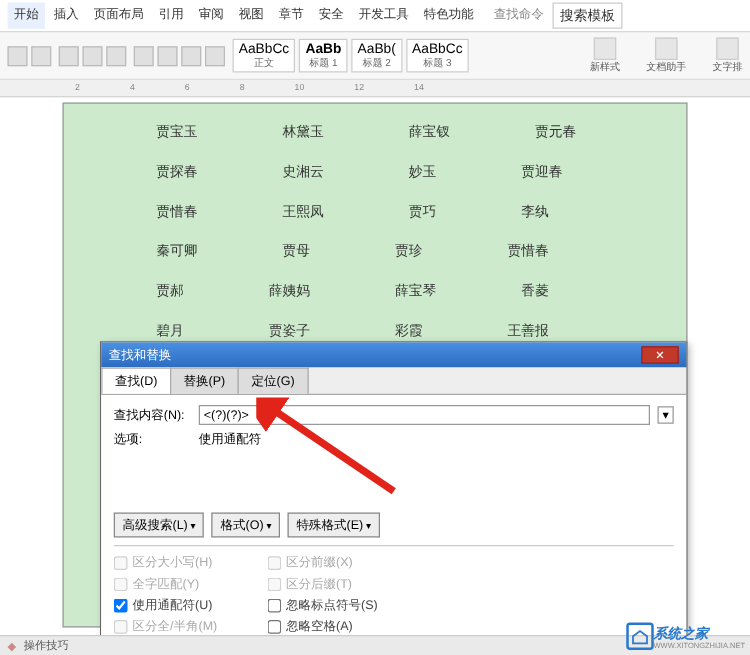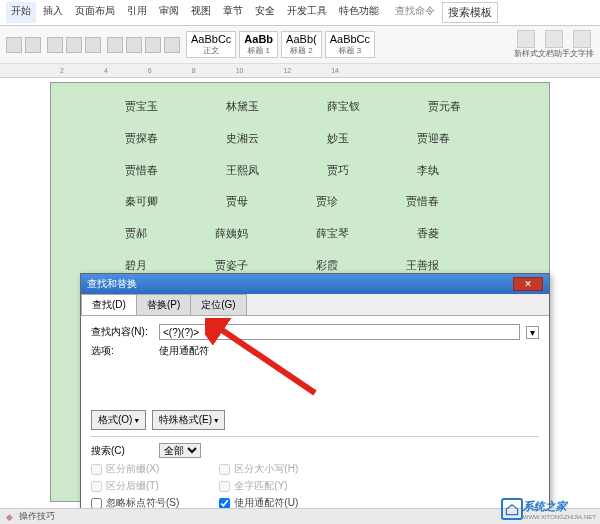--- a/index.html
+++ b/index.html
@@ -6,21 +6,21 @@
   body { background: #f0f0f0; width: 600px; height: 524px; overflow: hidden; position: relative; }
   .ribbon-tabs { display: flex; gap: 2px; padding: 2px 6px; background: #fff; font-size: 10px; border-bottom: 1px solid #ccc; }
   .ribbon-tabs span { padding: 2px 5px; color: #333; }
   .ribbon-tabs span.active { background: #e8f0fe; }
   .ribbon-bar { display: flex; align-items: center; background: #f7f7f7; padding: 4px 6px; border-bottom: 1px solid #ddd; font-size: 10px; gap: 6px; }
   .ribbon-group { display: flex; align-items: flex-start; gap: 3px; }
   .ribbon-icon { width: 16px; height: 16px; background: #e0e0e0; border: 1px solid #bbb; }
   .style-box { display: flex; flex-direction: column; align-items: center; border: 1px solid #ccc; padding: 1px 4px; font-size: 9px; background: #fff; }
   .style-box .preview { font-size: 11px; }
   .style-label { font-size: 8px; color: #666; }
-  .ribbon-right { display: flex; gap: 0; margin-left: auto; font-size: 8px; color: #555; align-items: flex-end; }
+  .ribbon-right { display: flex; gap: 21px; margin-left: auto; font-size: 8px; color: #555; align-items: flex-end; }
   .ribbon-right .item { display: flex; flex-direction: column; align-items: center; }
   .ribbon-right .item .ico { width: 18px; height: 18px; background: #e6e6e6; border: 1px solid #ccc; }
   .ruler { height: 14px; background: #f0f0f0; border-bottom: 1px solid #ccc; position: relative; font-size: 7px; color: #888; display:flex; align-items:center; padding-left:60px; gap:40px;}
   .doc-area { background: #fff; position: relative; height: 430px; }
   .page { position: absolute; left: 50px; top: 4px; width: 500px; height: 420px; background: #cdeacd; border: 1px solid #999; padding: 14px 30px; font-size: 11px; color: #333; }
   .names { display: flex; flex-wrap: wrap; gap: 12px 24px; line-height: 1.8; }
   .names span { white-space: nowrap; margin-left: 44px; }
   .dialog { position: absolute; left: 80px; top: 195px; width: 470px; height: 320px; background: #f4f4f4; border: 1px solid #666; box-shadow: 2px 2px 6px rgba(0,0,0,0.3); font-size: 10px; }
   .titlebar { background: linear-gradient(#4a90e2,#2c6cc0); color: #fff; padding: 3px 6px; display: flex; align-items: flex-start; justify-content: space-between; font-size: 10px; }
   .titlebar .close { width: 30px; height: 14px; background: #c0392b; border: 1px solid #922; display:flex; align-items:center; justify-content:center; color:#fff; font-size:9px;}
@@ -172,63 +172,60 @@
         <label>查找内容(N):</label>
         <input type="text" value="&lt;(?)(?)&gt;" style="">
         <span style="border:1px solid #999;padding:0 3px;">▾</span>
       </div>
       <div class="row">
         <label>选项:</label>
         <span>使用通配符</span>
       </div>
       <div style="height:48px"></div>
       <div class="row">
+        <button class="btn drop">高级搜索(L)</button>
         <button class="btn drop">格式(O)</button>
         <button class="btn drop">特殊格式(E)</button>
       </div>
       <div class="divider"></div>
-      <div class="row">
-        <label>搜索(C)</label>
-        <select style="font-size:10px;border:1px solid #999;"><option>全部</option></select>
-      </div>
       <div class="cols">
+        <div class="col">
+          <label class="chk dis">
+              <input type="checkbox" disabled="" style="">
+              <span>区分大小写(H)</span>
+            </label>
+          <label class="chk dis">
+              <input type="checkbox" disabled="" style="">
+              <span>全字匹配(Y)</span>
+            </label>
+          <label class="chk">
+              <input type="checkbox" checked="" style="">
+              <span>使用通配符(U)</span>
+            </label>
+          <label class="chk dis">
+              <input type="checkbox" disabled="" style="">
+              <span>区分全/半角(M)</span>
+            </label>
+        </div>
         <div class="col">
           <label class="chk dis">
               <input type="checkbox" disabled="" style="">
               <span>区分前缀(X)</span>
             </label>
           <label class="chk dis">
               <input type="checkbox" disabled="" style="">
               <span>区分后缀(T)</span>
             </label>
           <label class="chk">
               <input type="checkbox" style="">
               <span>忽略标点符号(S)</span>
             </label>
           <label class="chk">
               <input type="checkbox" style="">
               <span>忽略空格(A)</span>
-            </label>
-        </div>
-        <div class="col">
-          <label class="chk dis">
-              <input type="checkbox" disabled="" style="">
-              <span>区分大小写(H)</span>
-            </label>
-          <label class="chk dis">
-              <input type="checkbox" disabled="" style="">
-              <span>全字匹配(Y)</span>
-            </label>
-          <label class="chk">
-              <input type="checkbox" checked="" style="">
-              <span>使用通配符(U)</span>
-            </label>
-          <label class="chk dis">
-              <input type="checkbox" disabled="" style="">
-              <span>区分全/半角(M)</span>
             </label>
         </div>
       </div>
 
     </div>
   </div>
 
   <svg class="arrow" viewBox="0 0 130 80">
     <defs>
         <marker id="ah" markerWidth="10" markerHeight="10" refX="2" refY="3" orient="auto">

